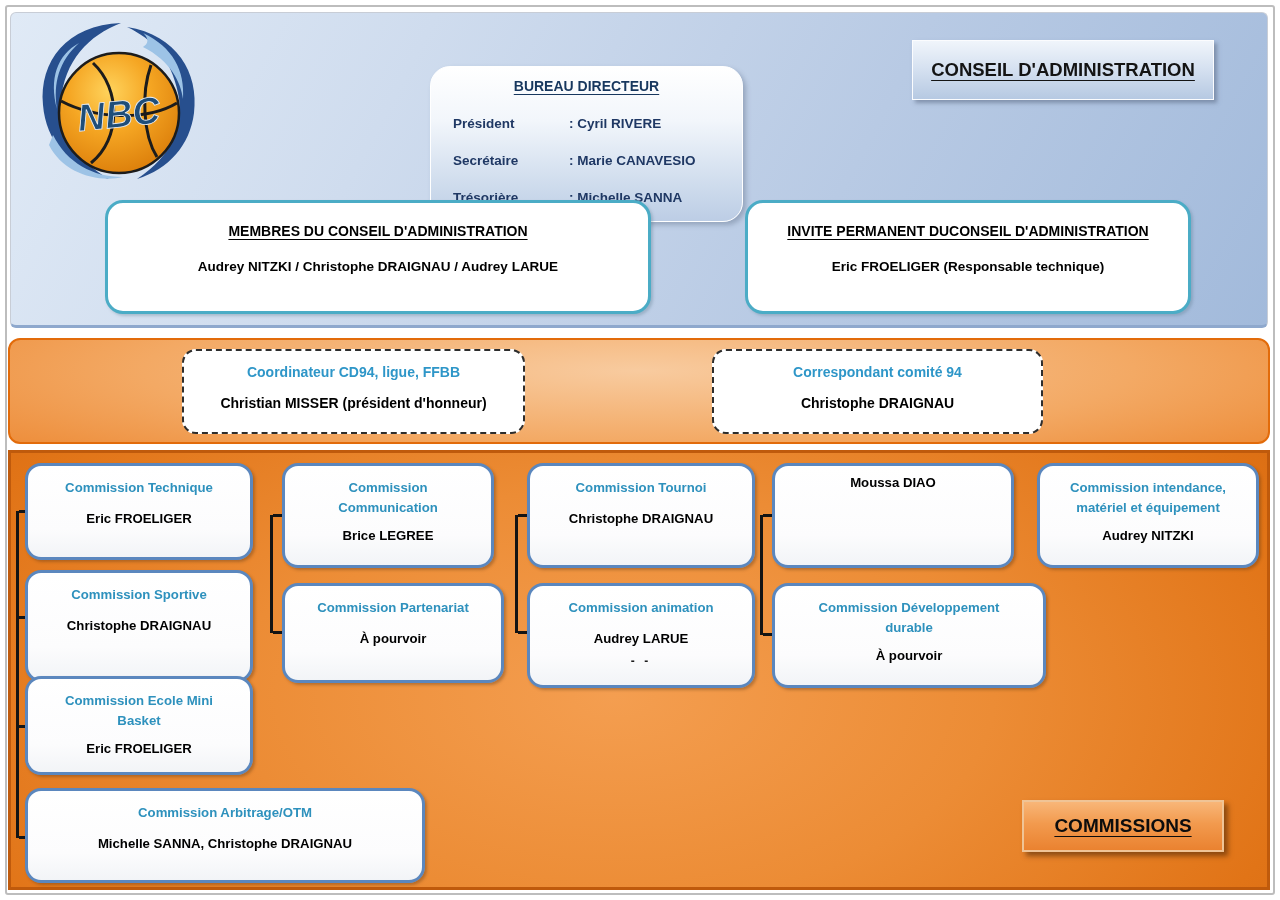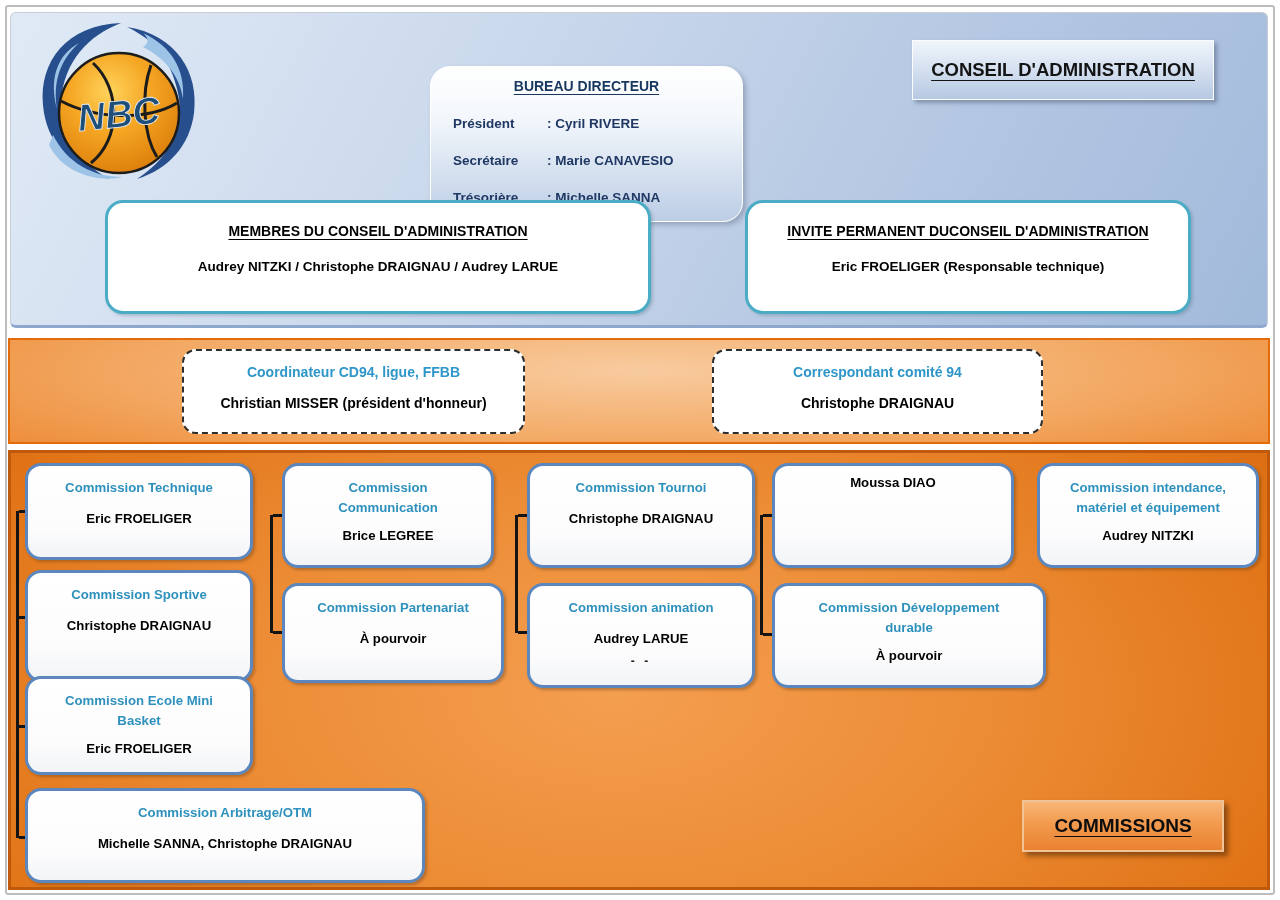--- a/index.html
+++ b/index.html
@@ -11,40 +11,40 @@
   .panel-conseil{position:absolute;left:10px;top:12px;width:1258px;height:316px;
       background:linear-gradient(118deg,#e0eaf6 0%,#cfdcee 30%,#b8cae4 65%,#a2badb 100%);
       border:1px solid #c8cdd6;border-bottom:3px solid #8ea8cd;border-radius:6px;box-sizing:border-box;}
   .logo{position:absolute;left:12px;top:4px;width:190px;height:172px;}
   .bureau-box{position:absolute;left:419px;top:17px;width:313px;height:156px;
       background:linear-gradient(180deg,#ffffff 0%,#f2f6fb 35%,#d4e0ef 70%,#bccde5 100%);
       border:1px solid #ffffff;border-radius:20px;box-shadow:3px 3px 5px rgba(100,115,140,.45);
       box-sizing:border-box;margin-top:36px;}
   .bureau-title{margin-top:11px;text-align:center;font-weight:bold;font-size:14px;color:#17375e;
       text-decoration:underline;text-underline-offset:3px;}
-  .bureau-row{display:flex;margin:22px 0 0 22px;font-size:13.5px;font-weight:bold;color:#1f3864;}
+  .bureau-row{display:flex;margin:22px 0 0 22px;font-size:13.5px;font-weight:bold;color:#1f3864;gap:22px;}
   .bureau-row .lbl{width:94px;}
   .conseil-title-box{position:absolute;left:901px;top:27px;width:302px;height:60px;
       background:linear-gradient(180deg,#f0f5fb 0%,#d7e2f1 45%,#b6c9e2 100%);
       border:1px solid #fbfcfe;box-shadow:3px 3px 4px rgba(88,102,128,.55);
       display:flex;align-items:center;justify-content:center;box-sizing:border-box;}
   .conseil-title-box span{font-size:18.5px;font-weight:bold;color:#141414;
       text-decoration:underline;text-underline-offset:4px;}
   .teal-box{position:absolute;background:#ffffff;border:3px solid #4bacc6;border-radius:18px;
       box-shadow:2px 2px 3px rgba(90,120,140,.35);box-sizing:border-box;text-align:center;}
   .teal-box.membres{left:94px;top:187px;width:546px;height:114px;}
   .teal-box.invite{left:734px;top:187px;width:446px;height:114px;}
   .teal-title{margin-top:20px;font-size:14px;font-weight:bold;color:#000;
       text-decoration:underline;text-underline-offset:3px;}
   .teal-value{margin-top:20px;font-size:13.5px;font-weight:bold;color:#000;}
 
   
   .band{position:absolute;left:8px;top:338px;width:1262px;height:106px;
       background:radial-gradient(ellipse 1100px 160px at 50% 30%,#f8cb9f 0%,#f3a964 45%,#ec8731 80%,#e87a21 100%);
-      border:2px solid #e26b0a;border-radius:0;box-sizing:border-box;}
+      border:2px solid #e26b0a;border-radius:12px;box-sizing:border-box;}
   .dashed-box{position:absolute;background:#ffffff;border:2px dashed #2d2d2d;border-radius:14px;
       text-align:center;box-sizing:border-box;}
   .dashed-box.coord1{left:172px;top:9px;width:343px;height:85px;}
   .dashed-box.coord2{left:702px;top:9px;width:331px;height:85px;}
   .dash-title{margin-top:13px;font-size:14px;font-weight:bold;color:#2e96c8;}
   .dash-value{margin-top:15px;font-size:14px;font-weight:bold;color:#000;}
 
   
   .panel-commissions{position:absolute;left:8px;top:450px;width:1262px;height:440px;
       background:radial-gradient(ellipse 950px 520px at 48% 56%,#f49e50 0%,#ec8c35 40%,#e17417 75%,#d2650e 100%);

